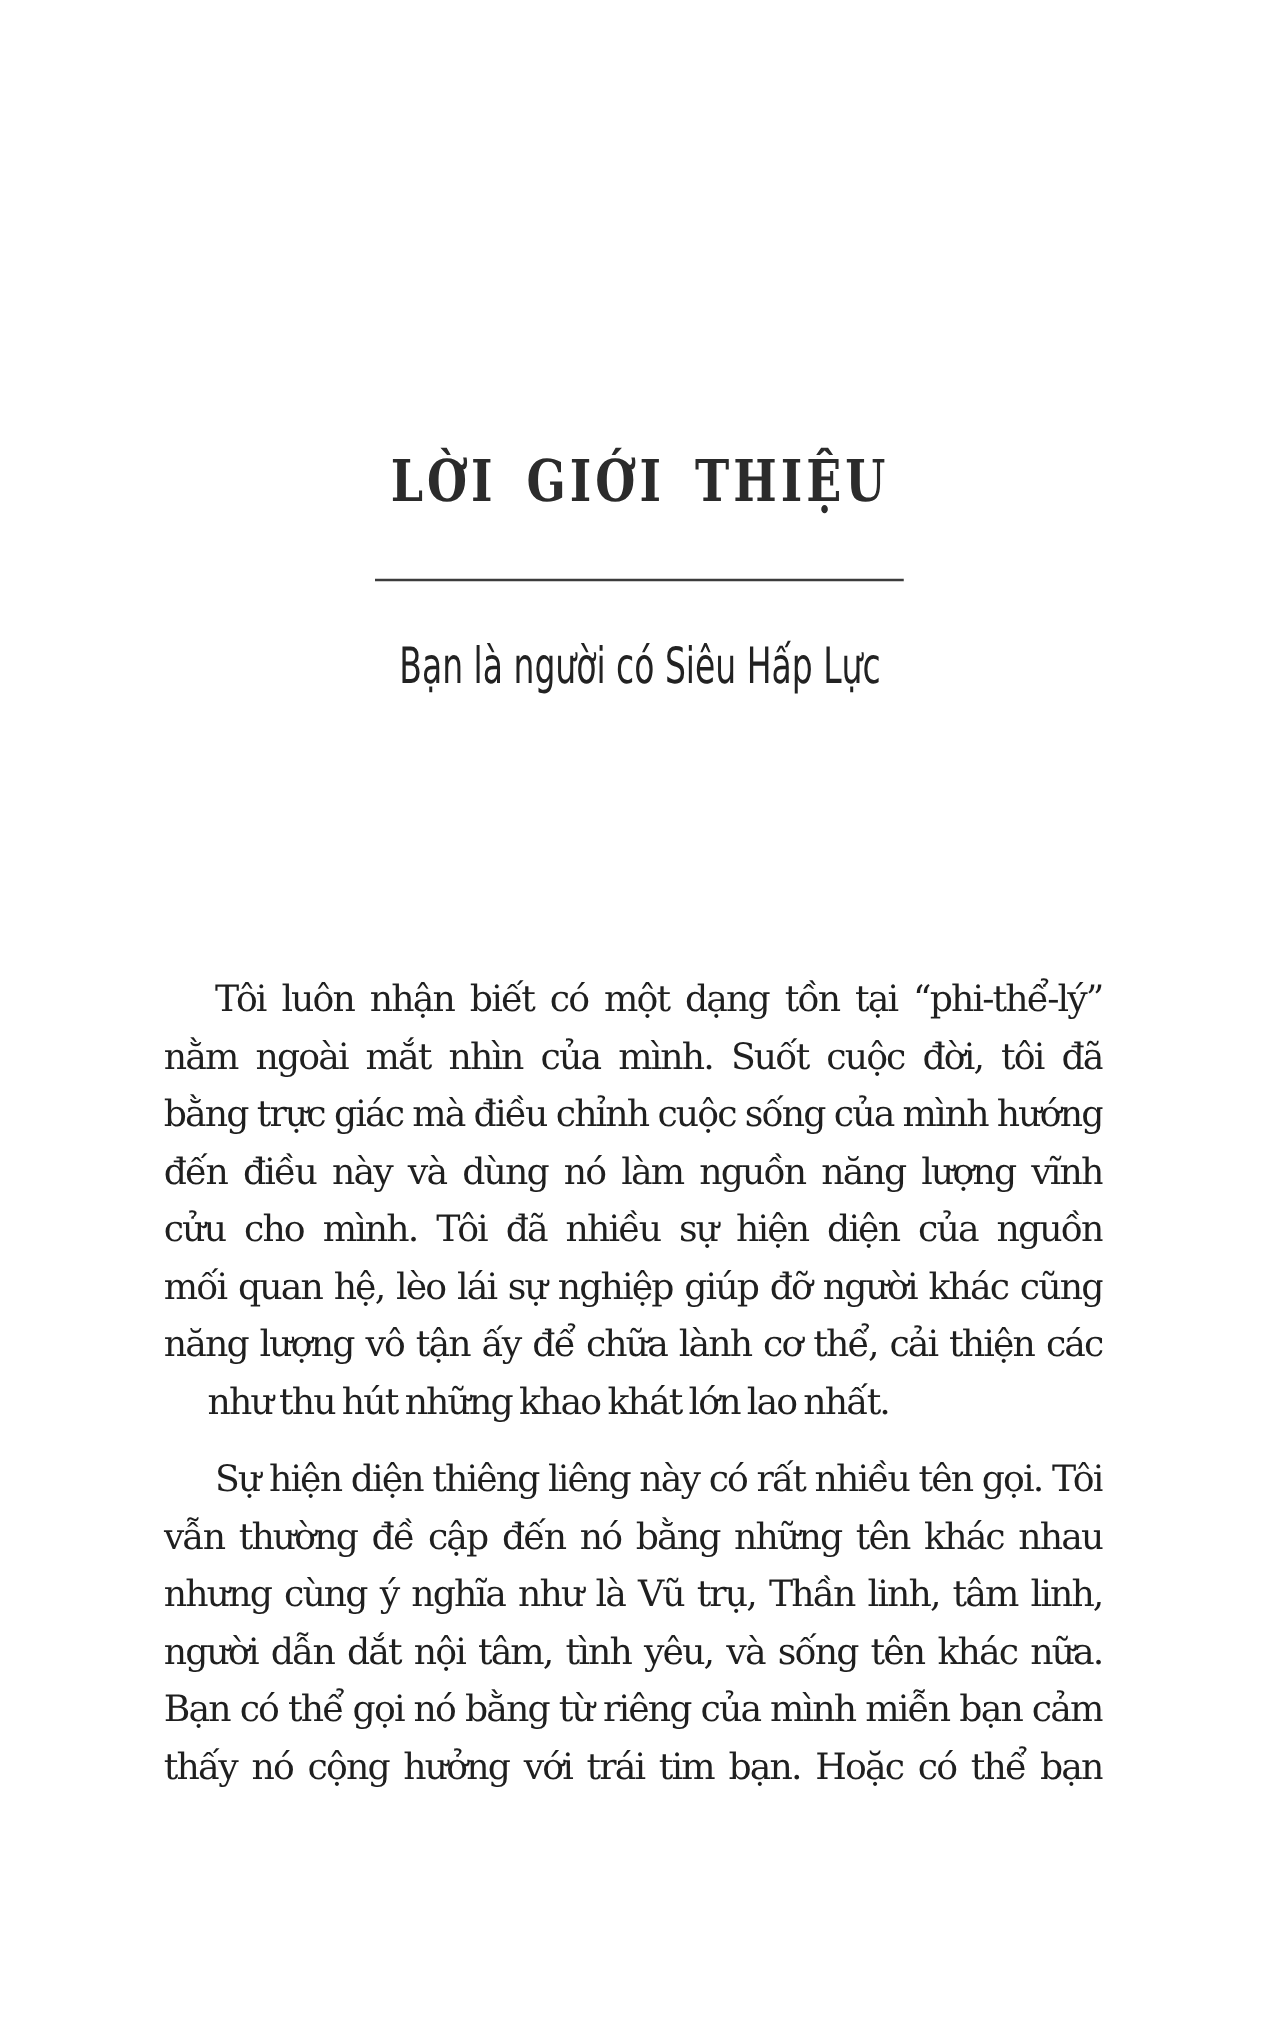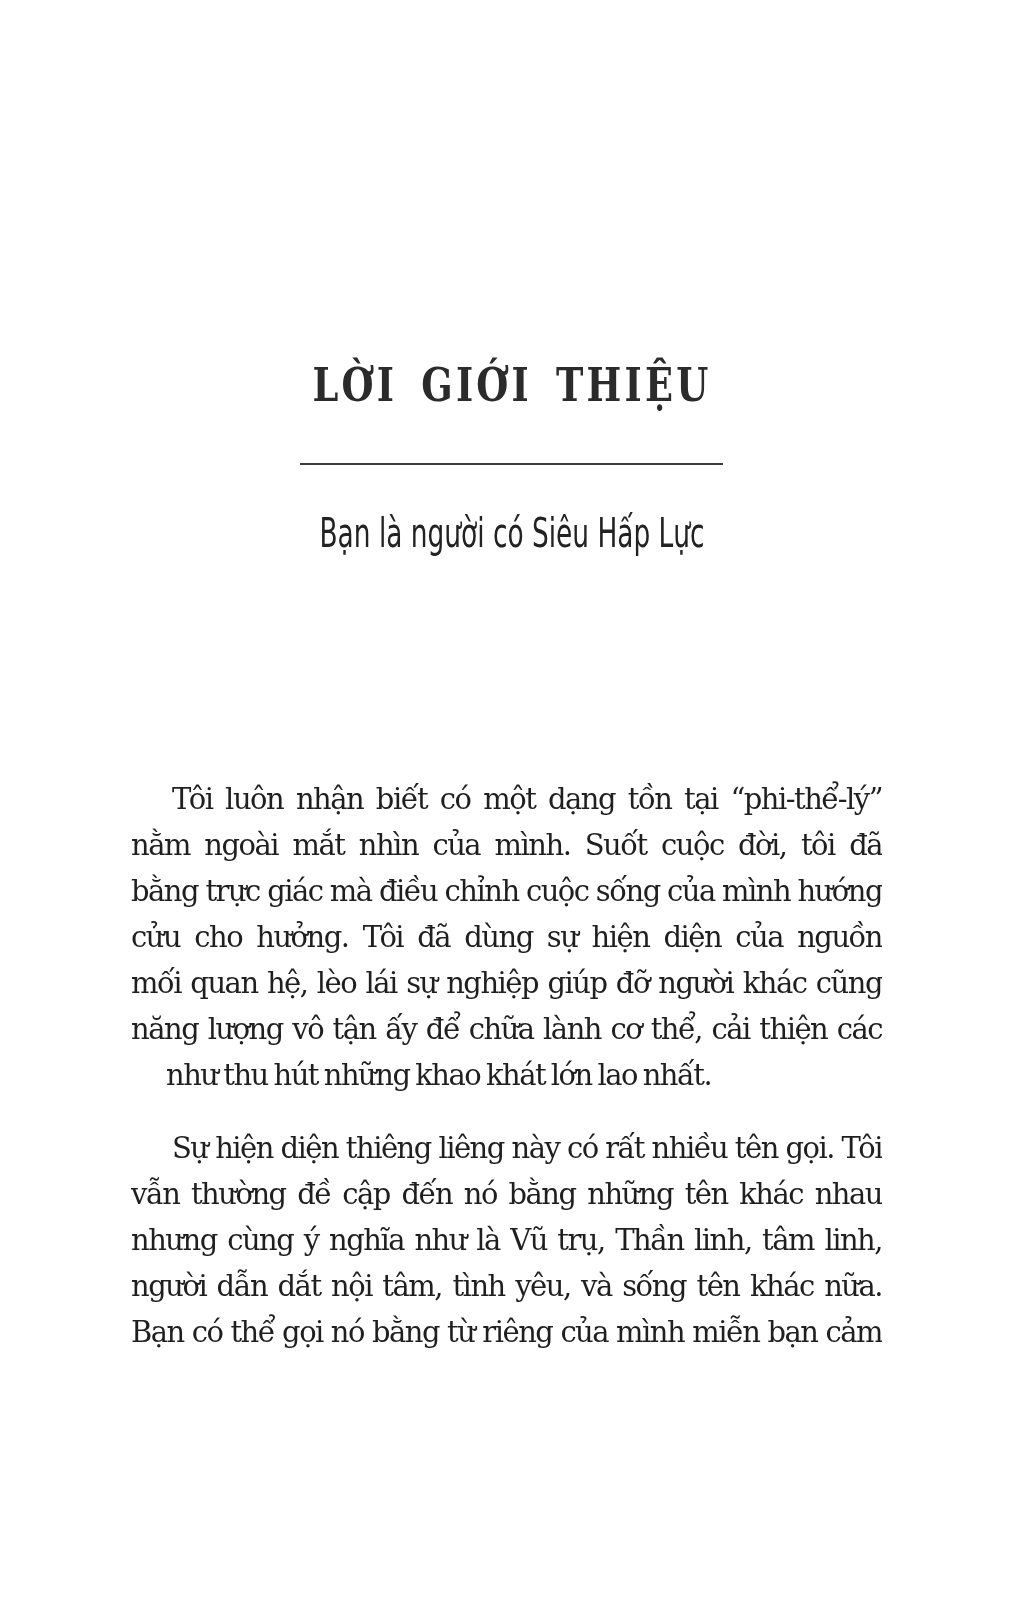--- a/index.html
+++ b/index.html
@@ -63,21 +63,21 @@
     left: 131px;
     width: 751px;
     font-family: "DejaVu Serif", serif;
     font-size: 29px;
     line-height: 46px;
     letter-spacing: -1.5px;
     word-spacing: -2px;
     color: #1f1f1f;
   }
   .para { margin: 0; }
-  .para + .para { margin-top: 27px; }
+  .para + .para { margin-top: 16px; }
   .line {
     text-align: justify;
     text-align-last: justify;
     height: 46px;
     overflow: hidden;
     white-space: normal;
   }
   .line.indent { padding-left: 41px; }
   .line.end { text-align-last: left; margin-left: 35px; }
 </style>
@@ -91,28 +91,30 @@
   <div class="divider"></div>
 
   <div class="subtitle">Bạn là người có Siêu Hấp Lực</div>
 
   <div class="body-text">
 
     <div class="para">
       <div class="line indent">Tôi luôn nhận biết có một dạng tồn tại “phi-thể-lý”</div>
       <div class="line">nằm ngoài mắt nhìn của mình. Suốt cuộc đời, tôi đã</div>
       <div class="line">bằng trực giác mà điều chỉnh cuộc sống của mình hướng</div>
-      <div class="line">cửu cho hưởng. Tôi đã dùng sự hiện diện của nguồn</div>
+      <div class="line">đến điều này và dùng nó làm nguồn năng lượng vĩnh</div>
+      <div class="line">cửu cho mình. Tôi đã nhiều sự hiện diện của nguồn</div>
       <div class="line">mối quan hệ, lèo lái sự nghiệp giúp đỡ người khác cũng</div>
       <div class="line">năng lượng vô tận ấy để chữa lành cơ thể, cải thiện các</div>
       <div class="line end">như thu hút những khao khát lớn lao nhất.</div>
     </div>
 
     <div class="para">
       <div class="line indent">Sự hiện diện thiêng liêng này có rất nhiều tên gọi. Tôi</div>
       <div class="line">vẫn thường đề cập đến nó bằng những tên khác nhau</div>
       <div class="line">nhưng cùng ý nghĩa như là Vũ trụ, Thần linh, tâm linh,</div>
       <div class="line">người dẫn dắt nội tâm, tình yêu, và sống tên khác nữa.</div>
       <div class="line">Bạn có thể gọi nó bằng từ riêng của mình miễn bạn cảm</div>
+      <div class="line">thấy nó cộng hưởng với trái tim bạn. Hoặc có thể bạn</div>
     </div>
 
   </div>
 </div>
 
 </body></html>

